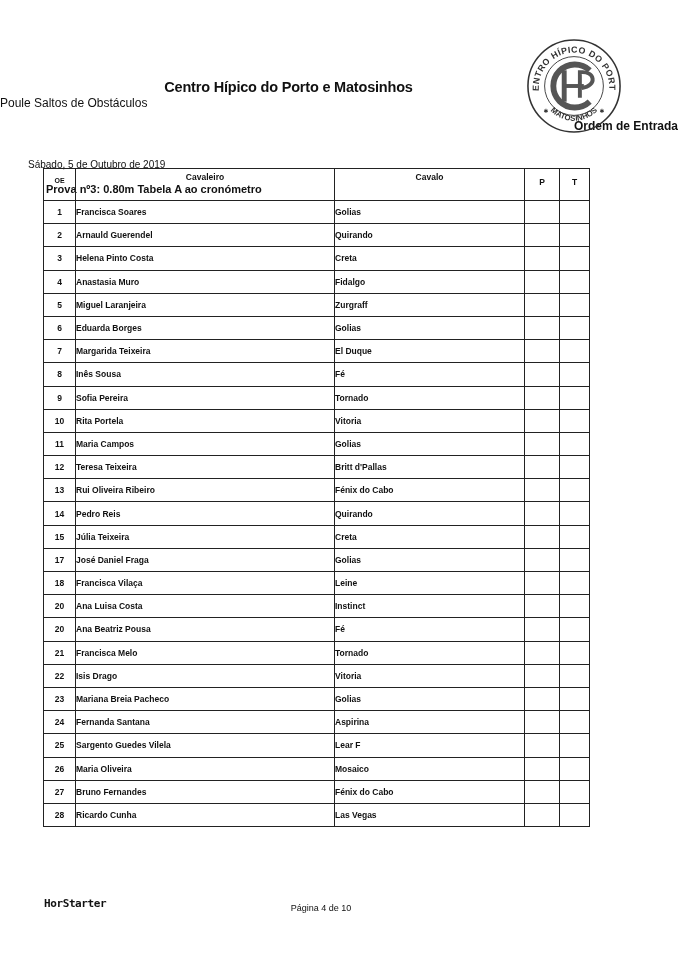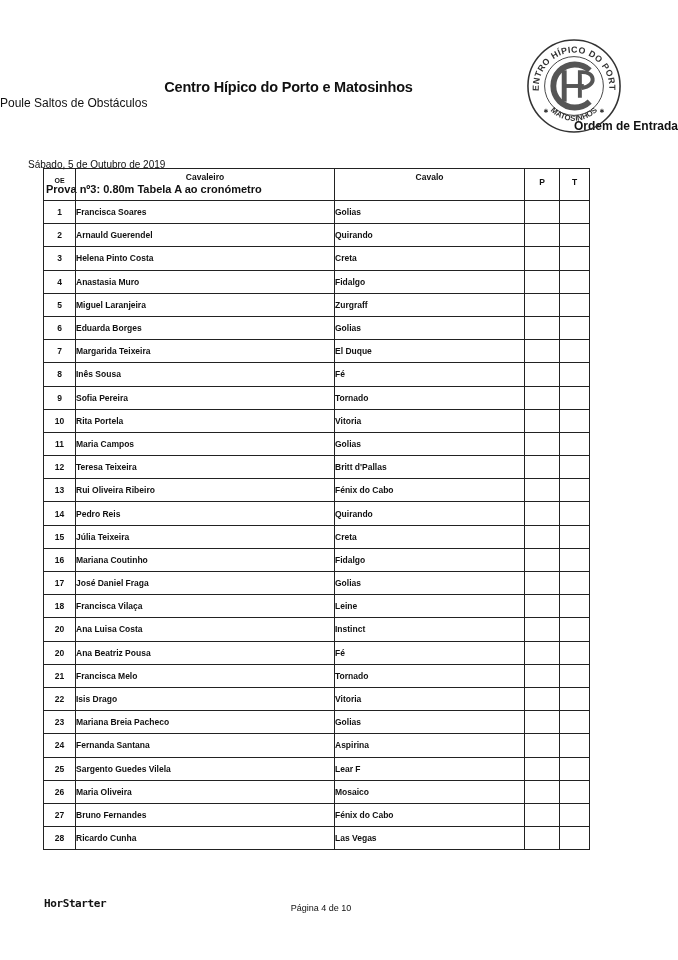--- a/index.html
+++ b/index.html
@@ -167,27 +167,20 @@
         <td class="t"></td>
       </tr>
       <tr>
         <td class="oe">15</td>
         <td class="name">Júlia Teixeira</td>
         <td class="horse">Creta</td>
         <td class="p"></td>
         <td class="t"></td>
       </tr>
       <tr>
-        <td class="oe">16</td>
-        <td class="name">Mariana Coutinho</td>
-        <td class="horse">Fidalgo</td>
-        <td class="p"></td>
-        <td class="t"></td>
-      </tr>
-      <tr>
         <td class="oe">17</td>
         <td class="name">José Daniel Fraga</td>
         <td class="horse">Golias</td>
         <td class="p"></td>
         <td class="t"></td>
       </tr>
       <tr>
         <td class="oe">18</td>
         <td class="name">Francisca Vilaça</td>
         <td class="horse">Leine</td>

